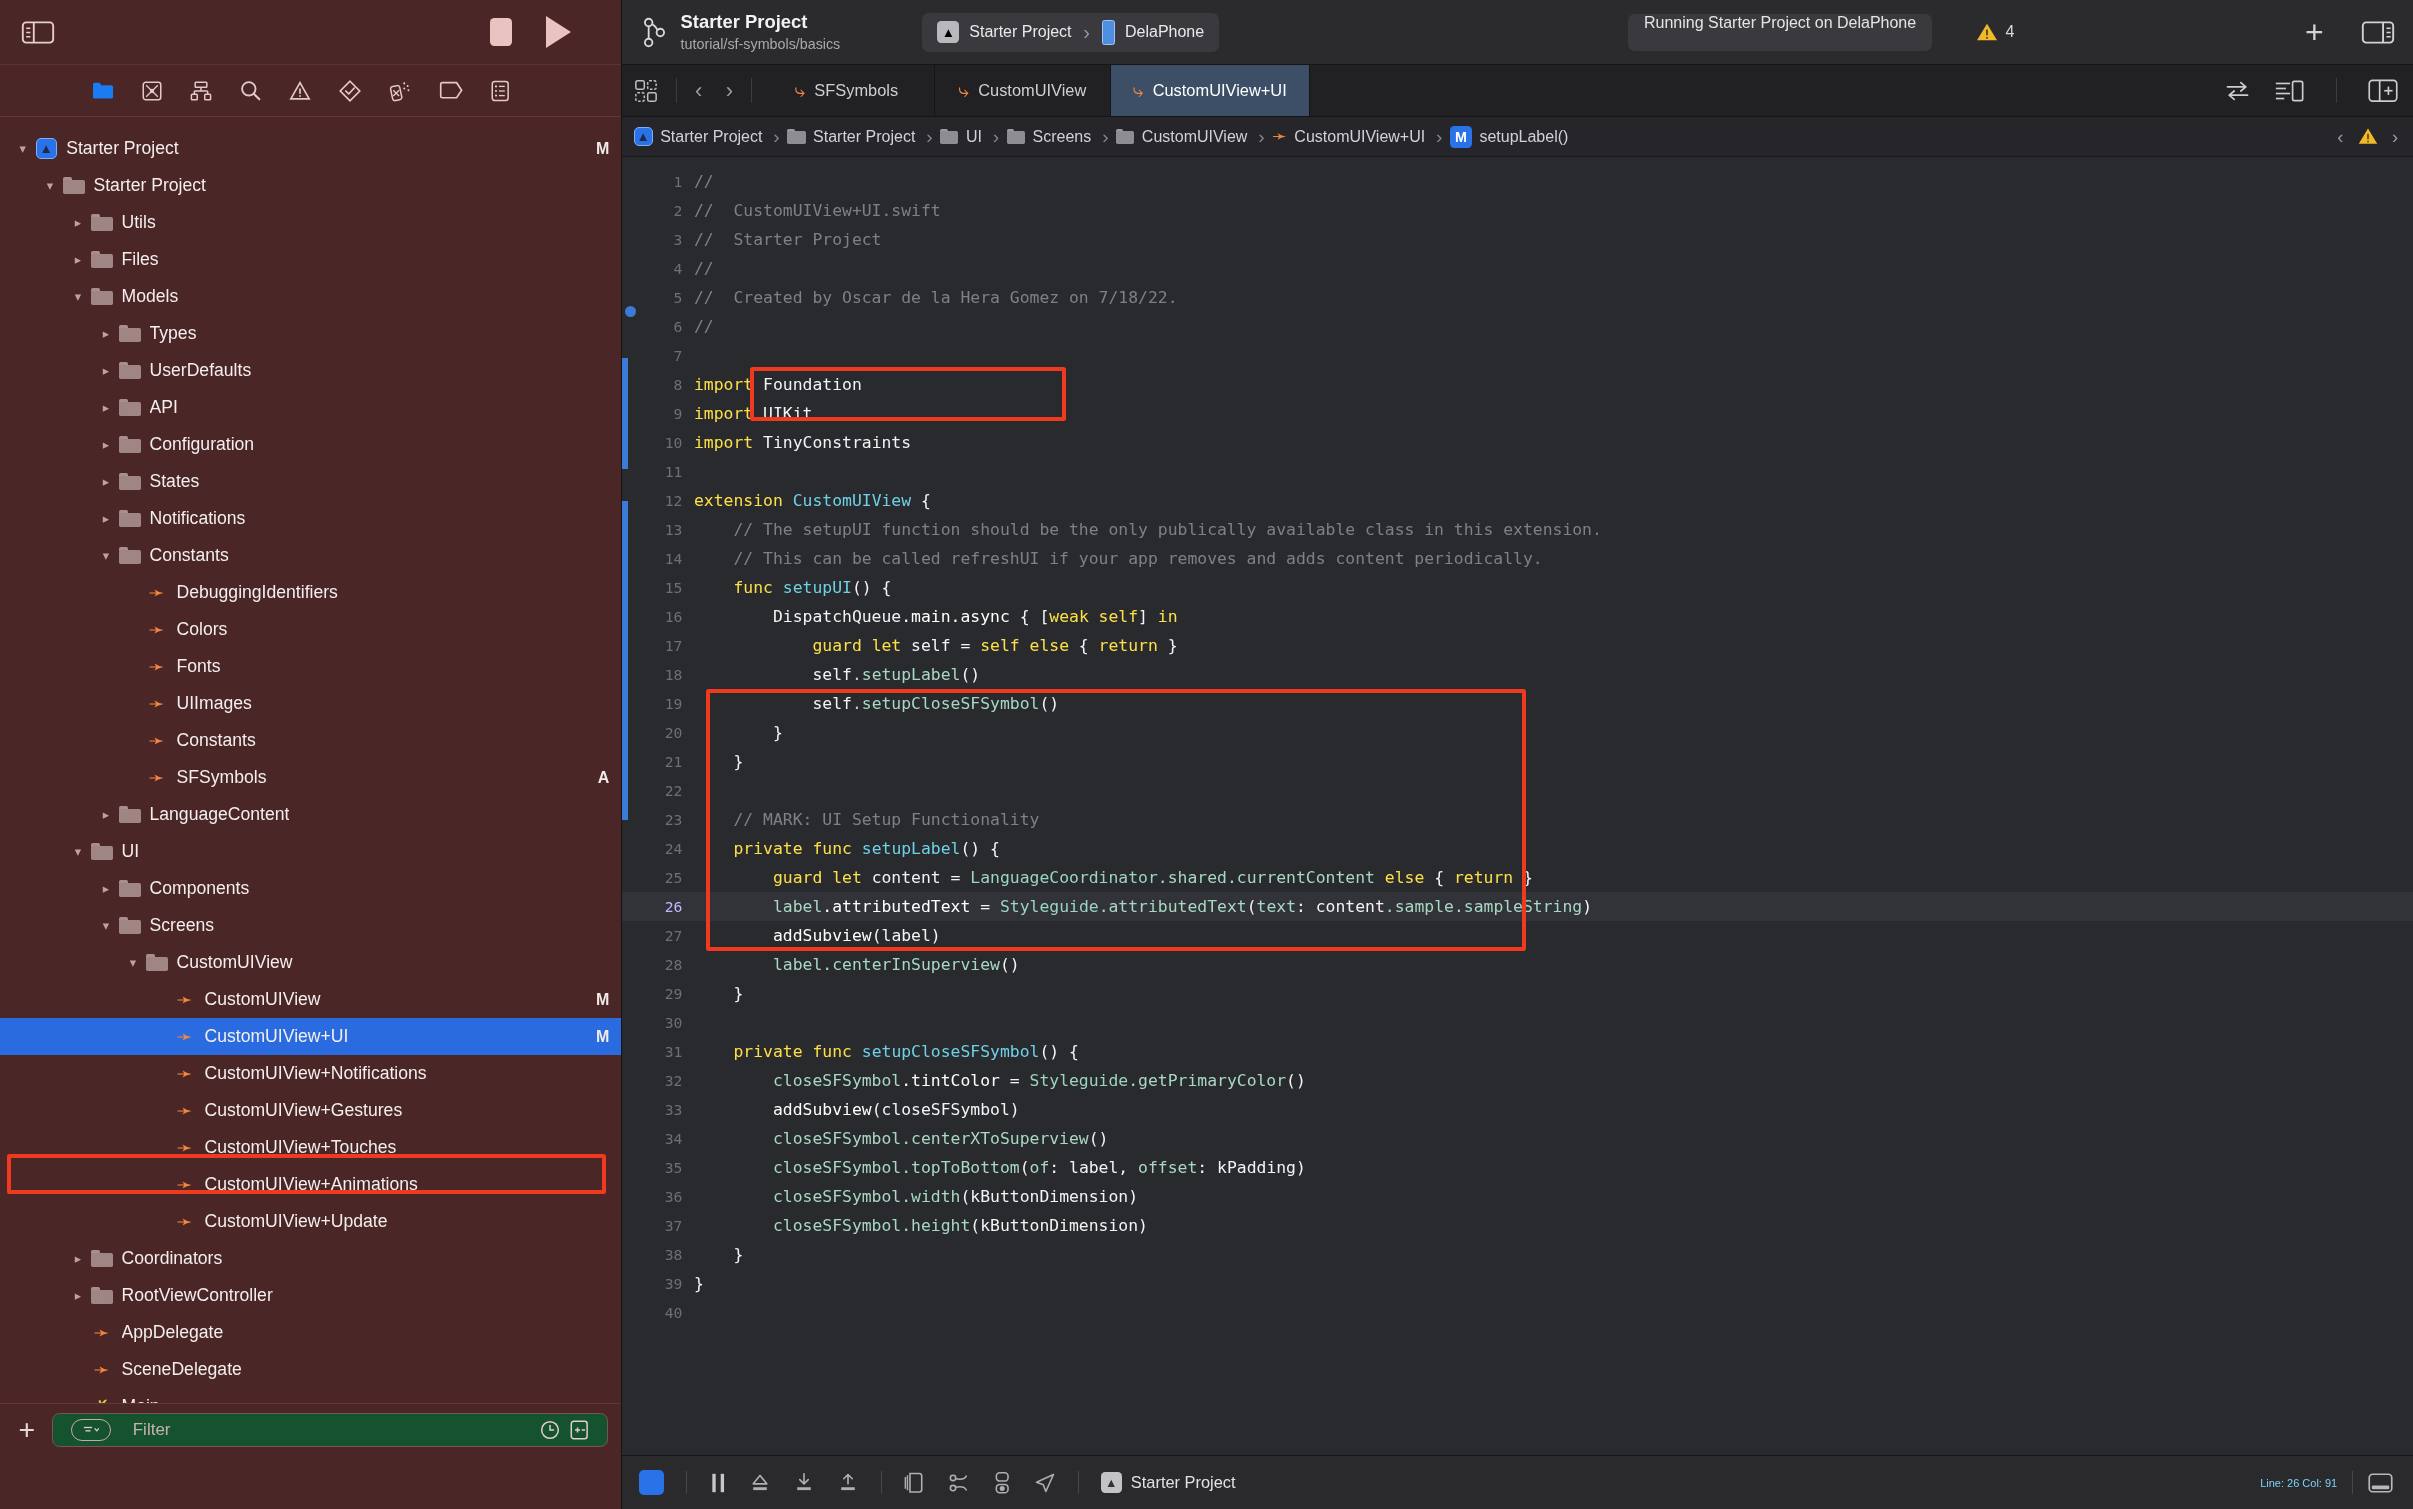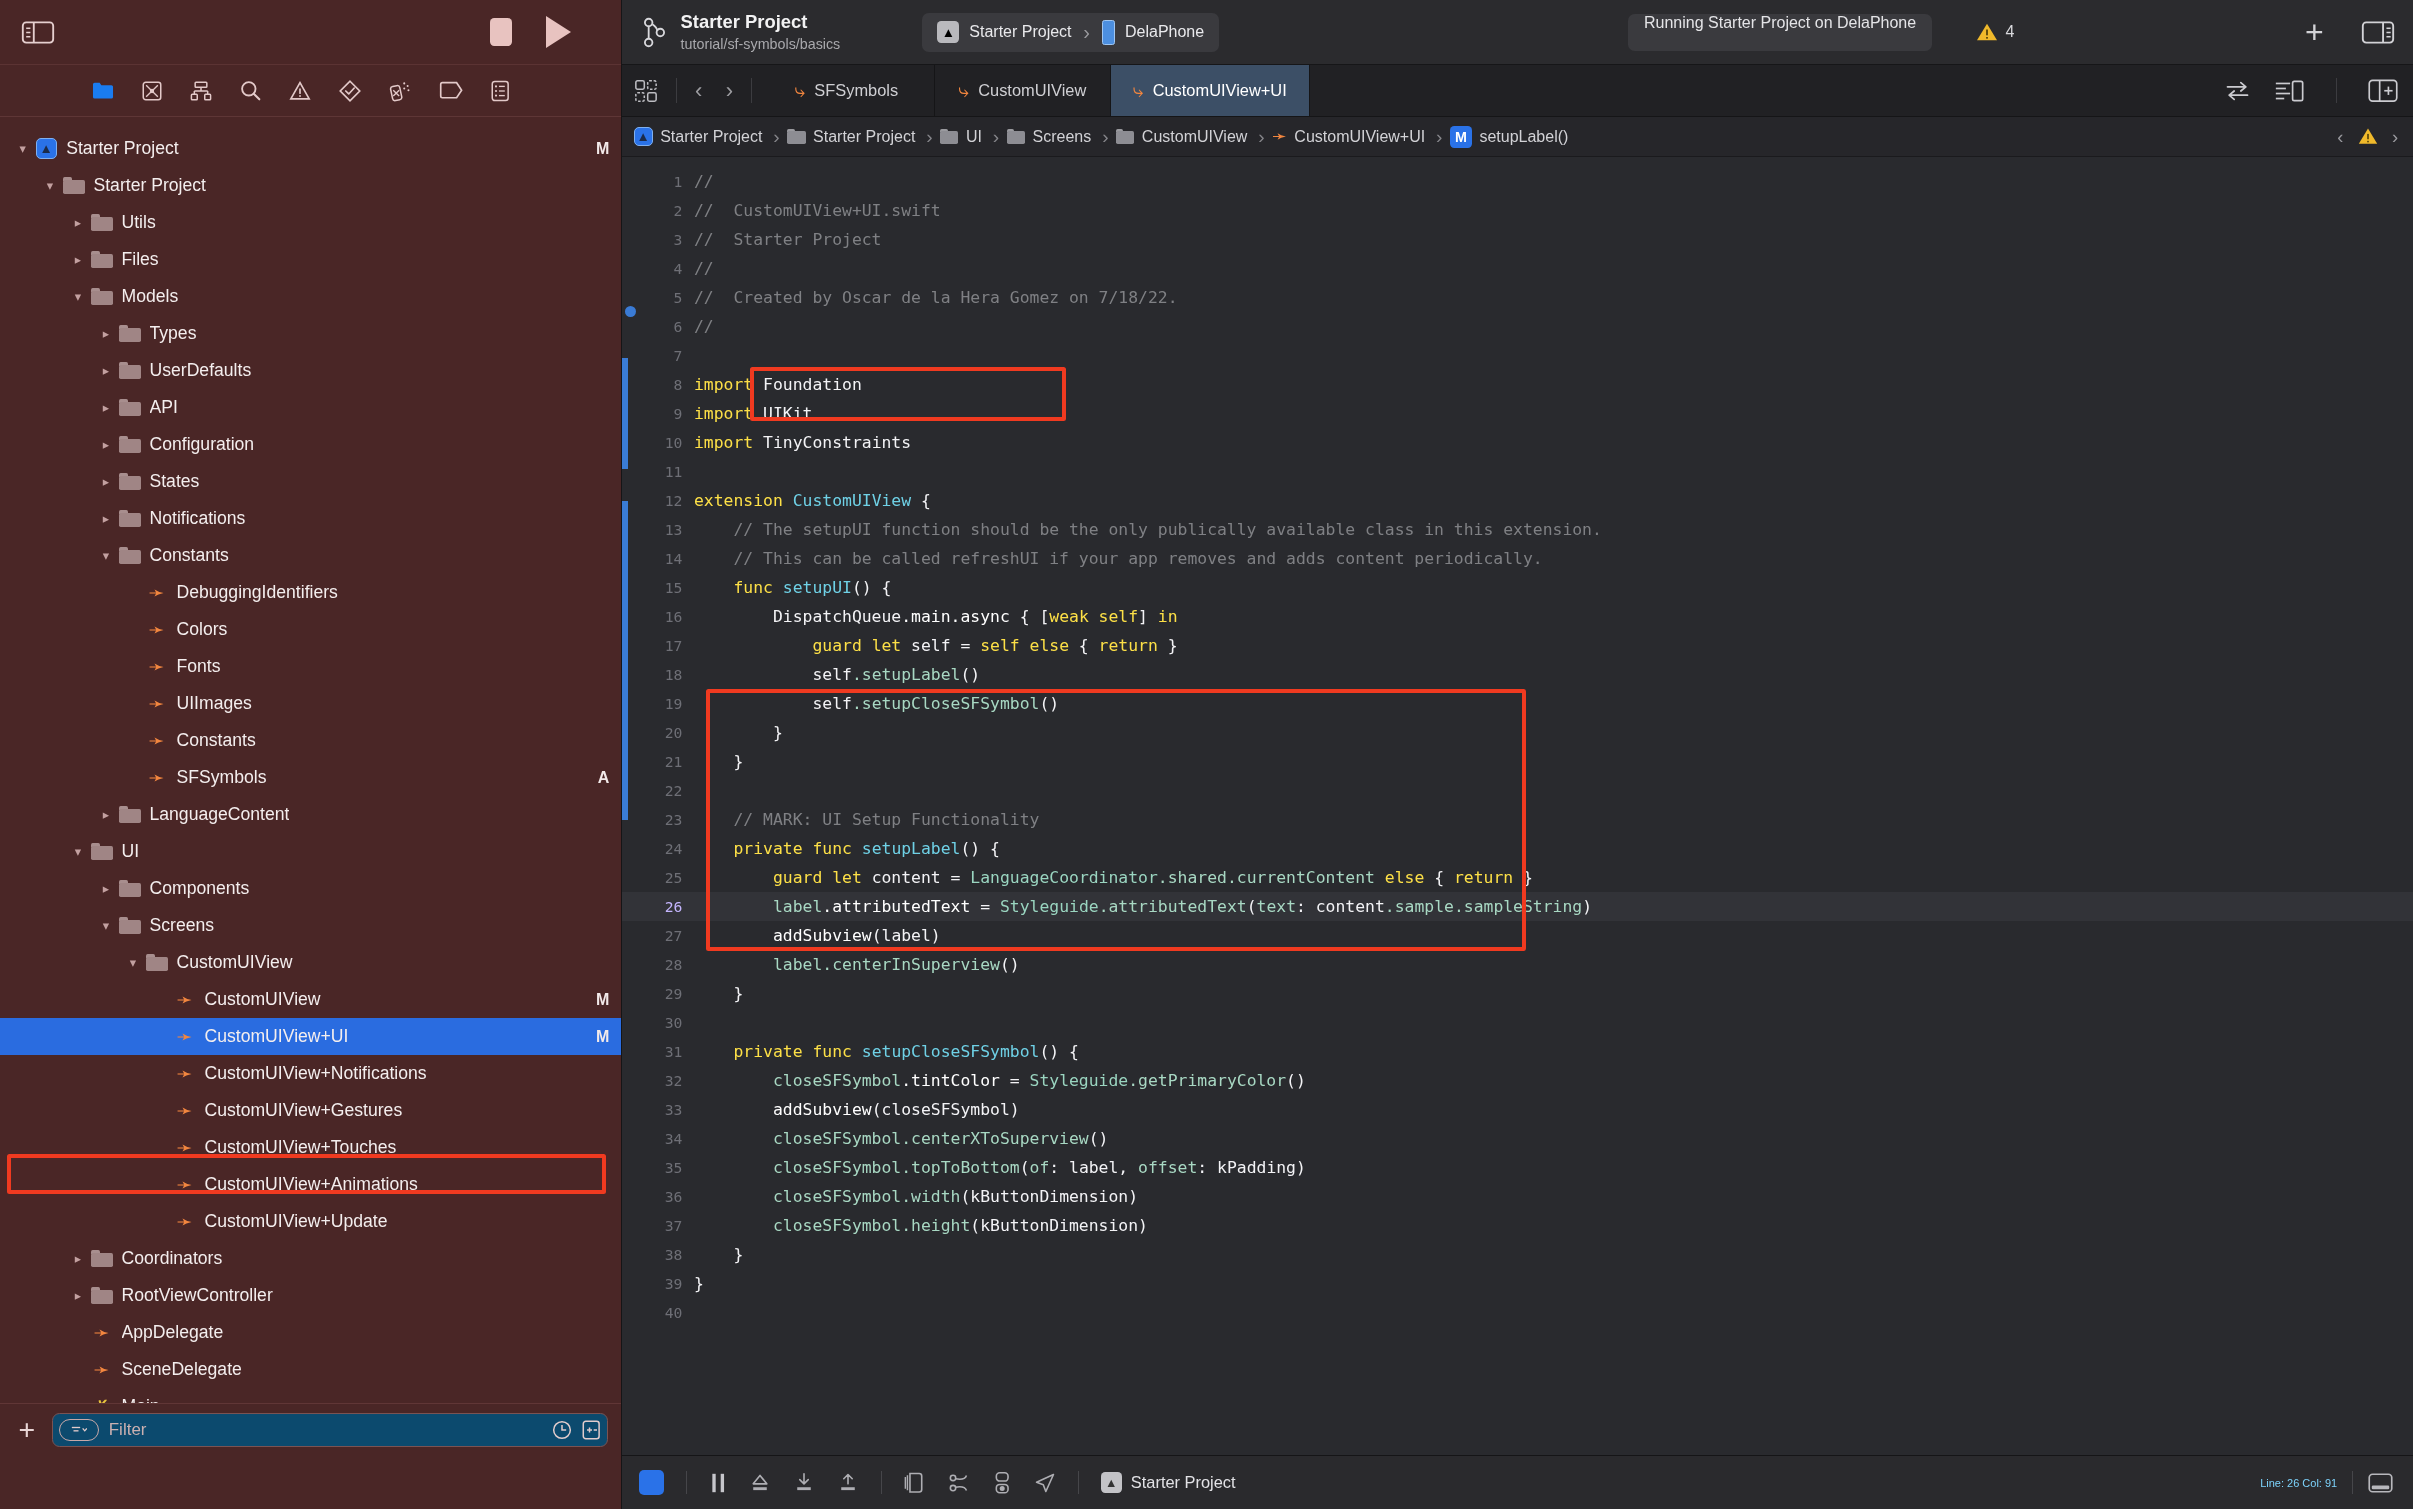--- a/index.html
+++ b/index.html
@@ -154,22 +154,22 @@
   .storyboard-ico { font-size: 18.4px; color: #e8c43d; line-height: 1; }
 
   .filterbar {
     height: 52px; flex: 0 0 52px;
     background: #4a2626; border-top: 0.8px solid #603636;
     display: flex; align-items: center; padding: 0 13.4px; gap: 11.7px;
   }
   .fb-plus { color: #e8d5d5; font-size: 28.5px; font-weight: 200; line-height: 1; padding: 0 5px; }
   .filter-field {
     flex: 1; height: 34px; border-radius: 7.5px;
-    border: 0.8px solid #7a5353; background: #0c4a6e;
-    display: flex; align-items: center; padding: 0 6px; gap: 10px;
+    border: 0.8px solid #7a5353; background: #14532d;
+    display: flex; align-items: center; padding: 0 18px; gap: 22px;
   }
   .filter-scope {
     width: 40px; height: 22px; border-radius: 11px; border: 1.2px solid #c8a8a8;
     display: flex; align-items: center; justify-content: center; gap: 3.4px;
     color: #e2cccc; font-size: 10px;
   }
   .filter-ph { color: #cbb0b0; font-size: 17px; }
   .fb-right { margin-left: auto; display: flex; align-items: center; gap: 10px; }
 
   

